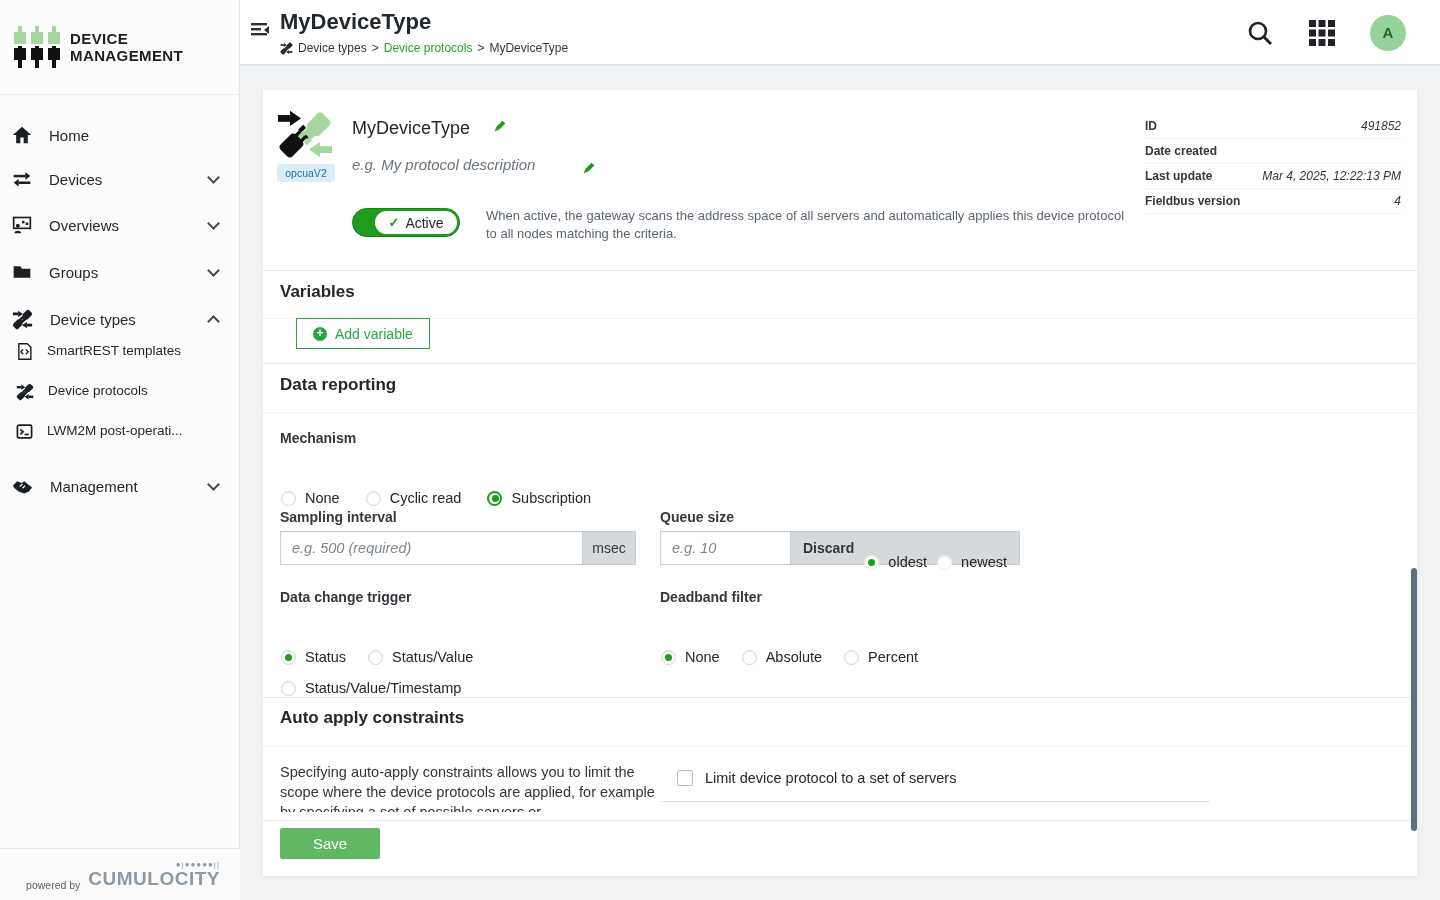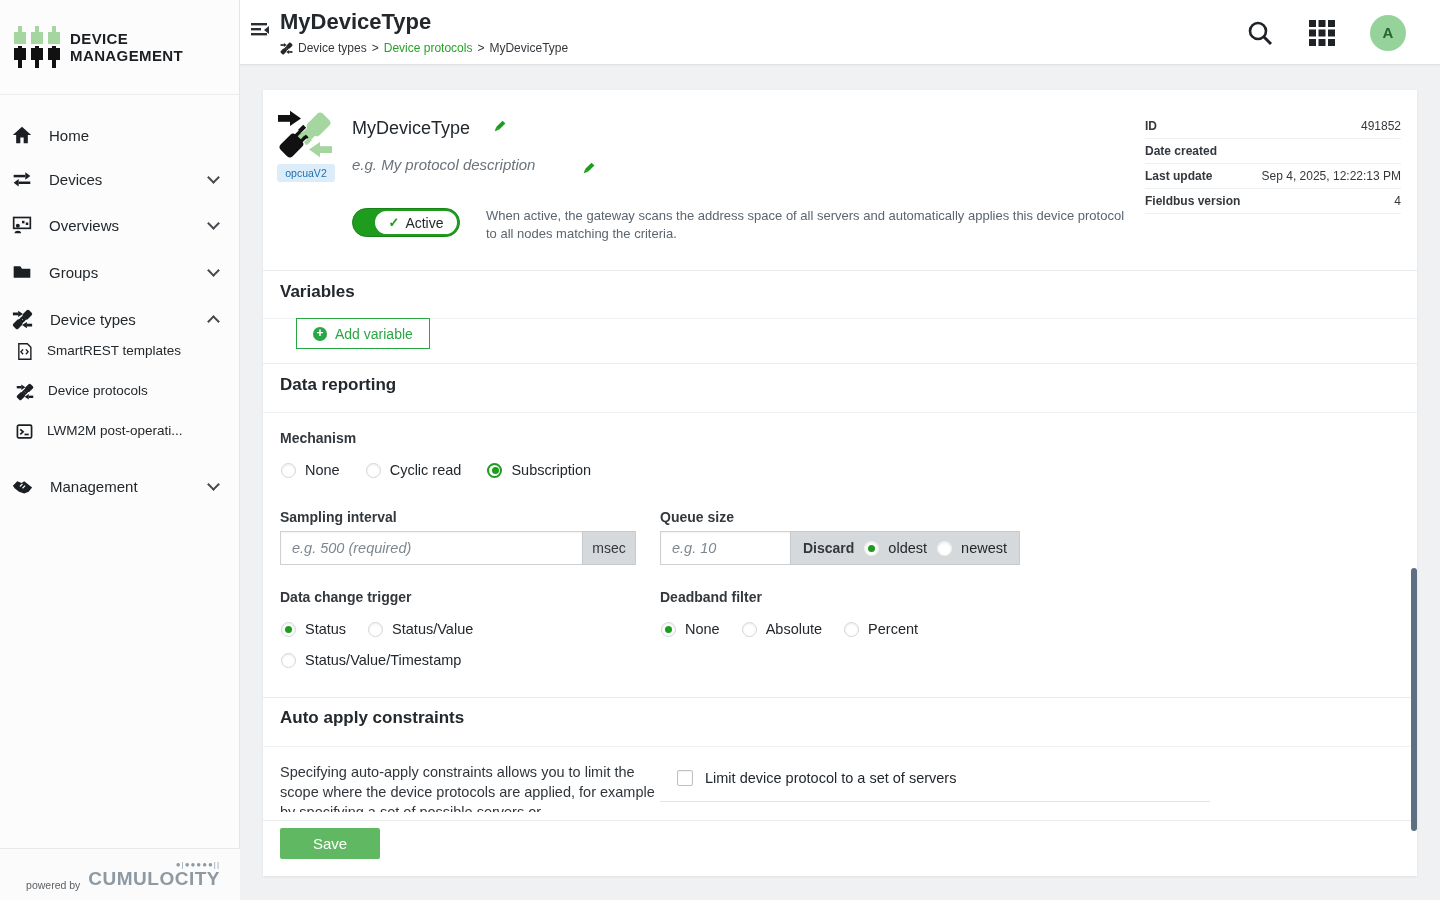--- a/index.html
+++ b/index.html
@@ -45,30 +45,30 @@
   .proto-desc { position:absolute; left:89px; top:66px; font-size:15px; font-style:italic; color:#6a737b; }
   .pencil { position:absolute; cursor:pointer; }
   .toggle { position:absolute; left:89px; top:118px; width:108px; height:29px; border-radius:15px; background:#1d9c1d; border:1px solid #178017; cursor:pointer; }
   .knob { position:absolute; right:0px; top:0px; width:86px; height:27px; background:#fff; border:2px solid #1d9c1d; border-radius:14px; display:flex; align-items:center; justify-content:center; gap:6px; font-size:14px; color:#23282d; }
   .knob .chk { color:#1d9c1d; font-weight:700; font-size:13px; }
   .toggle-hint { position:absolute; left:223px; top:117px; width:650px; font-size:13px; line-height:17.5px; color:#5b6570; }
 
   .info-panel { position:absolute; left:882px; top:24px; width:256px; }
   .info-row { display:flex; justify-content:space-between; align-items:center; height:25px; border-bottom:1px solid #edeff1; font-size:12px; }
   .info-row .k { font-weight:700; color:#33383d; }
-  .info-row .v { color:#33383d; }
+  .info-row .v { color:#33383d;font-style:italic; }
 
   .sec-head { position:absolute; left:17px; font-size:17px; font-weight:700; color:#23282d; }
 
   .add-var { position:absolute; left:33px; top:228px; height:31px; padding:0 16px; background:#fff; border:1px solid #28a745; color:#28a745; font-size:14px; display:flex; align-items:center; gap:8px; cursor:pointer; }
   .plus { width:14px; height:14px; border-radius:50%; background:#28a745; color:#fff; font-size:12px; font-weight:700; line-height:13px; text-align:center; }
 
   .form-label { position:absolute; font-size:14px; font-weight:700; color:#33383d; }
   .radio-row { position:absolute; display:flex; align-items:center; gap:26px; }
-  .radio-opt { display:flex; align-items:center; gap:9px; cursor:pointer; font-size:14.5px; color:#23282d; }
+  .radio-opt { display:flex; align-items:center; gap:9px; cursor:pointer; font-size:14.5px; color:#23282d;margin-top:28px; }
   .rb { width:15px; height:15px; border-radius:50%; background:#fff; border:1px solid #d2d6d9; box-shadow:inset 0 1px 2px rgba(0,0,0,.08); position:relative; flex:0 0 auto; }
   .rb.sel::after { content:""; position:absolute; left:3px; top:3px; width:7px; height:7px; border-radius:50%; background:#1d9c1d; }
   .rb.ring { border:2px solid #1d9c1d; }
   .rb.ring::after { left:2.5px; top:2.5px; }
 
   .input-group { position:absolute; display:flex; height:34px; }
   .input-group input { flex:1; border:1px solid #ccd1d5; border-right:none; padding:0 11px; font-size:14.5px; font-family:"Liberation Sans",sans-serif; color:#33383d; box-shadow:inset 0 1px 2px rgba(0,0,0,.05); outline:none; min-width:0; }
   .input-group input::placeholder { font-style:italic; color:#7e878f; }
   .addon { background:#d6d9db; border:1px solid #c6cbcf; display:flex; align-items:center; justify-content:center; font-size:14px; color:#33383d; }
   .addon.unit { width:54px; }
@@ -346,21 +346,21 @@
       <div class="info-row">
         <span class="k">ID</span>
         <span class="v">491852</span>
       </div>
       <div class="info-row">
         <span class="k">Date created</span>
         <span class="v"></span>
       </div>
       <div class="info-row">
         <span class="k">Last update</span>
-        <span class="v">Sep 4, 2025, 12:22:13 PM</span>
+        <span class="v">Mar 4, 2025, 12:22:13 PM</span>
       </div>
       <div class="info-row">
         <span class="k">Fieldbus version</span>
         <span class="v">4</span>
       </div>
     </div>
 
     <div class="divider" style="top:180px"></div>
 
     <div class="sec-head" style="top:192px">Variables</div>

